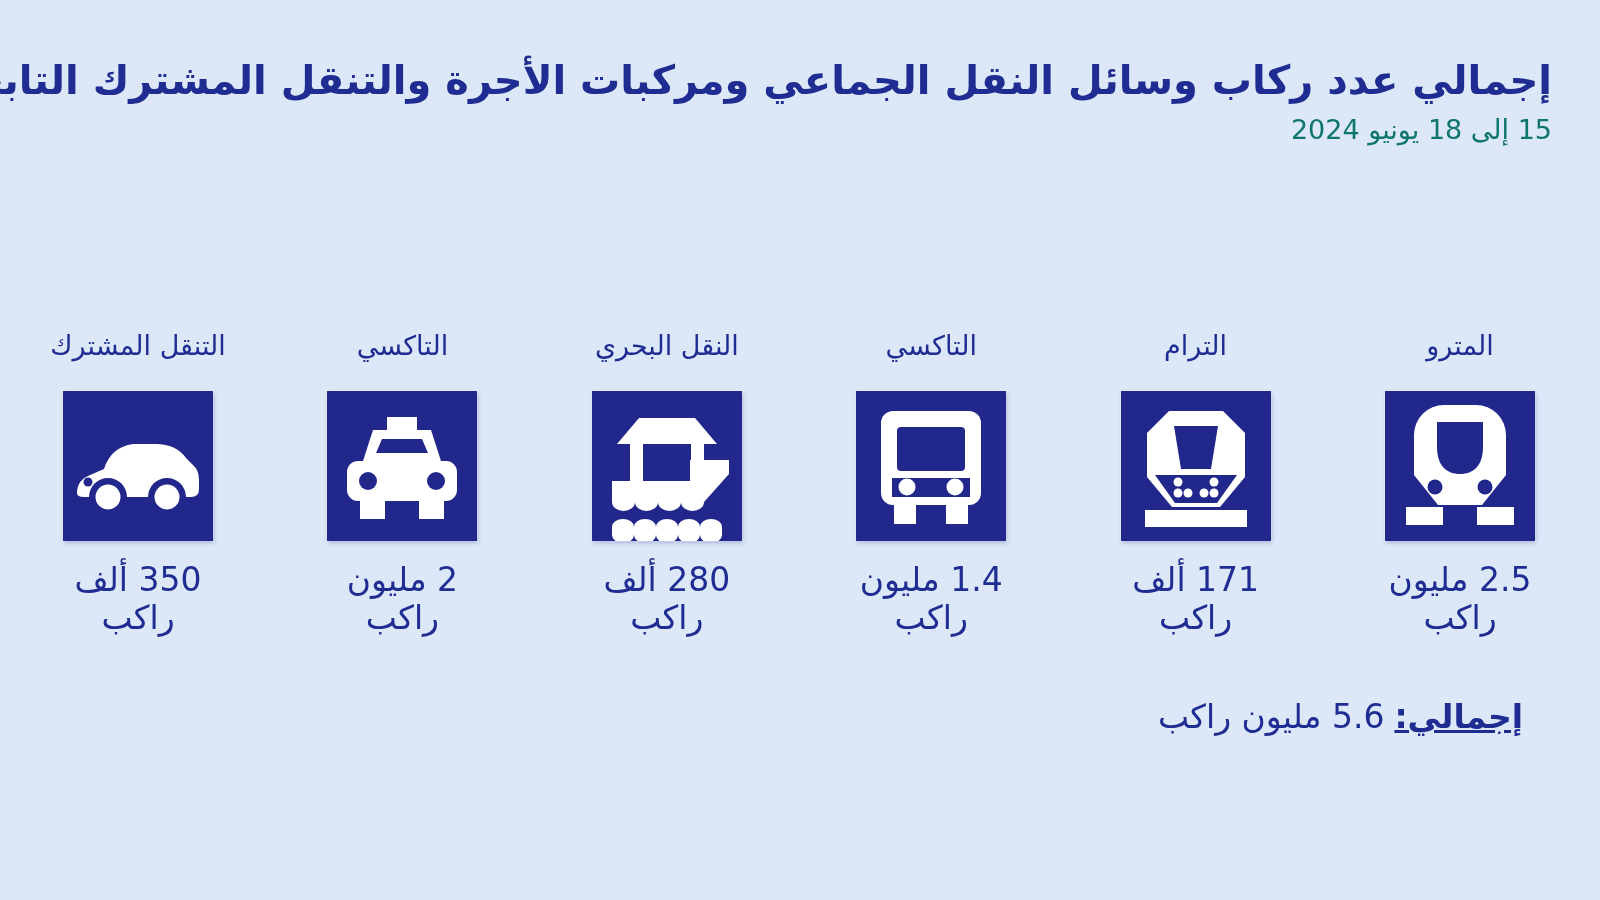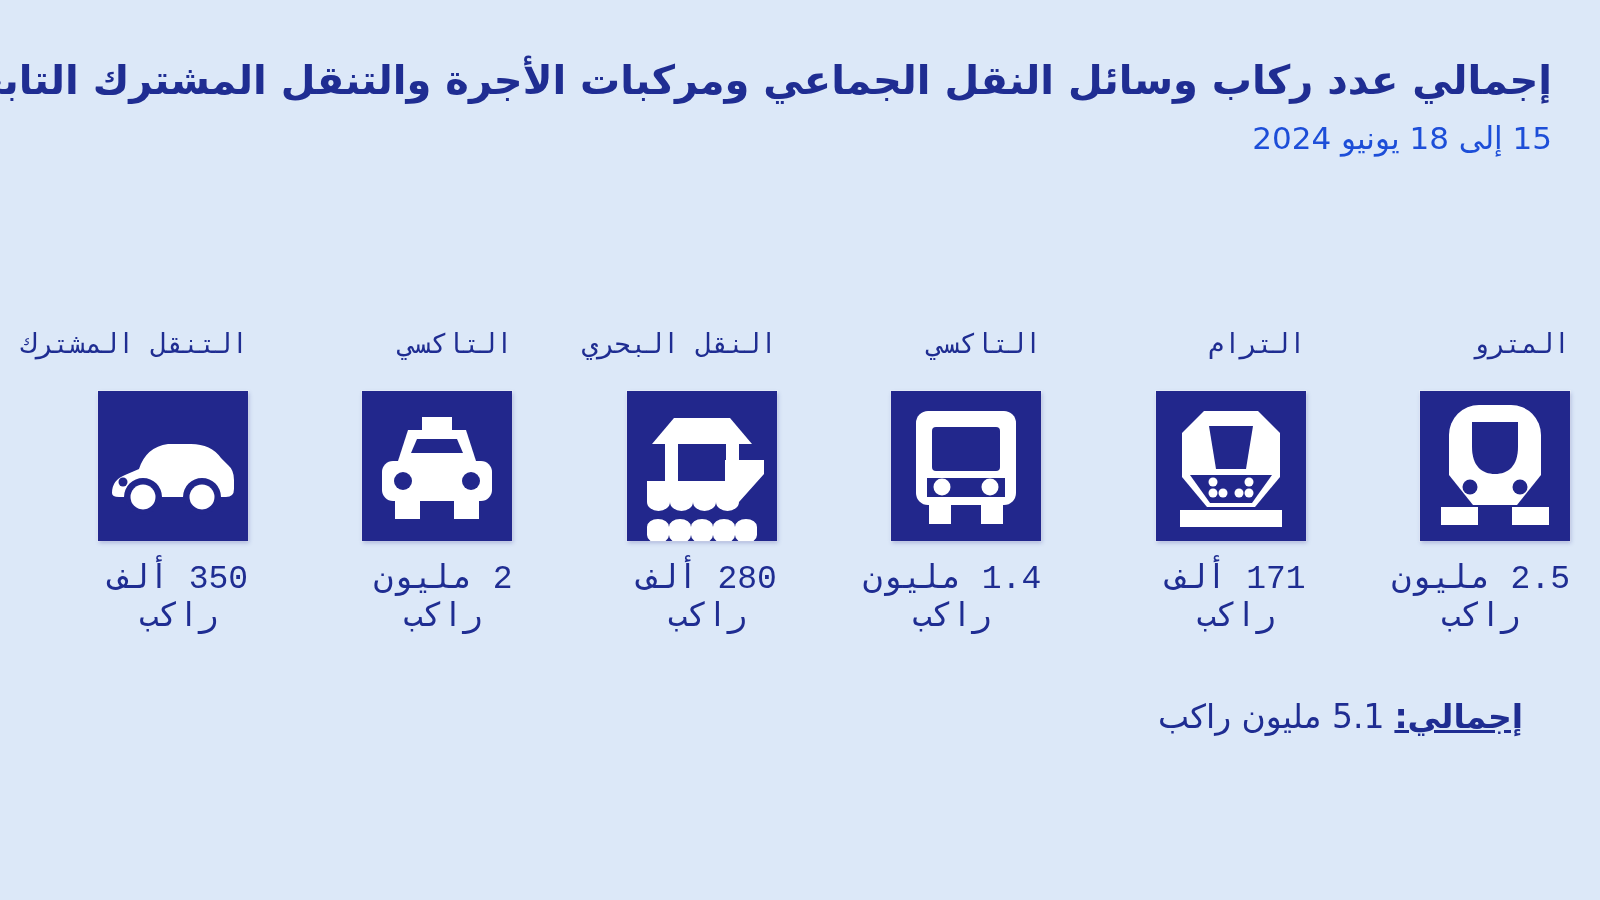--- a/index.html
+++ b/index.html
@@ -12,30 +12,30 @@
   
   .header{
     position:absolute;top:52px;right:48px;left:50px;
     direction:rtl;text-align:right;
   }
   .title-line{
     font-size:40px;font-weight:bold;line-height:57px;
     white-space:nowrap;color:#1F2D92;
   }
   .date-range{
-    margin-top:12px;font-size:31px;line-height:34px;color:#1d4ed8;
+    margin-top:4px;font-size:27px;line-height:34px;color:#0f766e;
   }
   
   .modes-row{
     position:absolute;top:328px;left:28px;right:30px;
     display:flex;justify-content:space-between;
     direction:rtl;
   }
   .mode-col{
-    width:220px;display:flex;flex-direction:column;align-items:flex-start;font-family:Liberation Mono, monospace;
+    width:220px;display:flex;flex-direction:column;align-items:center;
   }
   .mode-label{
     font-size:27px;line-height:36px;white-space:nowrap;color:#1F2D92;
   }
   .tile{
     margin-top:27px;width:150px;height:150px;background:#22278C;
     box-shadow:1px 2px 4px rgba(34,39,140,0.25), 0 0 0 1px rgba(255,255,255,0.35);
     display:block;
   }
   .tile svg{display:block;}
@@ -191,14 +191,14 @@
     </div>
     <div class="mode-value">
       <div>350 ألف</div>
       <div>راكب</div>
     </div>
   </div>
 
 </div>
 
 <div class="total-line">
-  <span class="b">إجمالي:</span><span class="sp"></span><span class="v">5.1 مليون راكب</span>
+  <span class="b">إجمالي:</span><span class="sp"></span><span class="v">5.6 مليون راكب</span>
 </div>
 
 </body></html>

